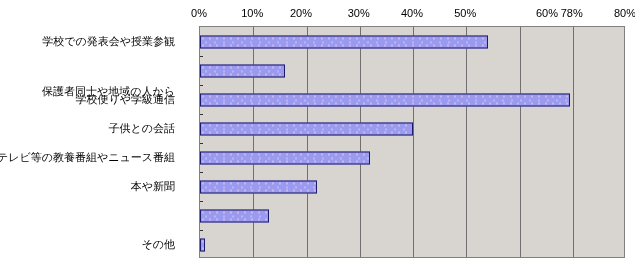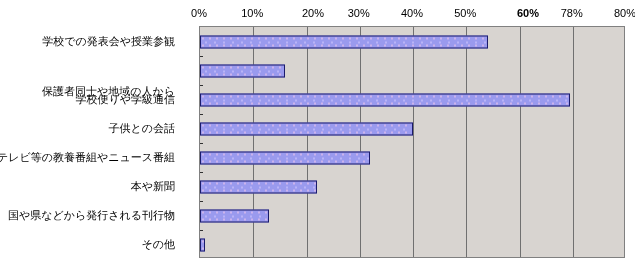--- a/index.html
+++ b/index.html
@@ -107,37 +107,36 @@
   }
 </style>
 </head>
 <body>
 
 <div id="chart-root">
 
   <div id="x-axis-labels">
       <div class="x-tick" style="left: 199px;">0%</div>
       <div class="x-tick" style="left: 252.25px;">10%</div>
-      <div class="x-tick" style="left: 313px;">20%</div>
+      <div class="x-tick" style="left: 301px;">20%</div>
       <div class="x-tick" style="left: 358.75px;">30%</div>
       <div class="x-tick" style="left: 412px;">40%</div>
       <div class="x-tick" style="left: 465.25px;">50%</div>
-      <div class="x-tick" style="left: 528px; font-weight: bold;">60%</div>
+      <div class="x-tick" style="left: 547px;">60%</div>
       <div class="x-tick" style="left: 571.75px;">78%</div>
       <div class="x-tick" style="left: 625px;">80%</div>
     </div>
 
   <div id="y-axis-labels">
       <div class="y-label" style="top: 14.5px;">学校での発表会や授業参観</div>
       <div class="y-label" style="top: 43.5px; margin-top: 21px;">保護者同士や地域の人から</div>
       <div class="y-label" style="top: 72.5px;">学校便りや学級通信</div>
       <div class="y-label" style="top: 101.5px;">子供との会話</div>
       <div class="y-label" style="top: 130.5px;">テレビ等の教養番組やニュース番組</div>
       <div class="y-label" style="top: 159.5px;">本や新聞</div>
-      <div class="y-label" style="top: 188.5px;">国や県などから発行される刊行物</div>
       <div class="y-label" style="top: 217.5px;">その他</div>
     </div>
 
   <div id="plot-area">
       <div class="gridline" style="left: 53px;"></div>
       <div class="gridline" style="left: 107px;"></div>
       <div class="gridline" style="left: 160px;"></div>
       <div class="gridline" style="left: 213px;"></div>
       <div class="gridline" style="left: 266px;"></div>
       <div class="gridline" style="left: 320px;"></div>

